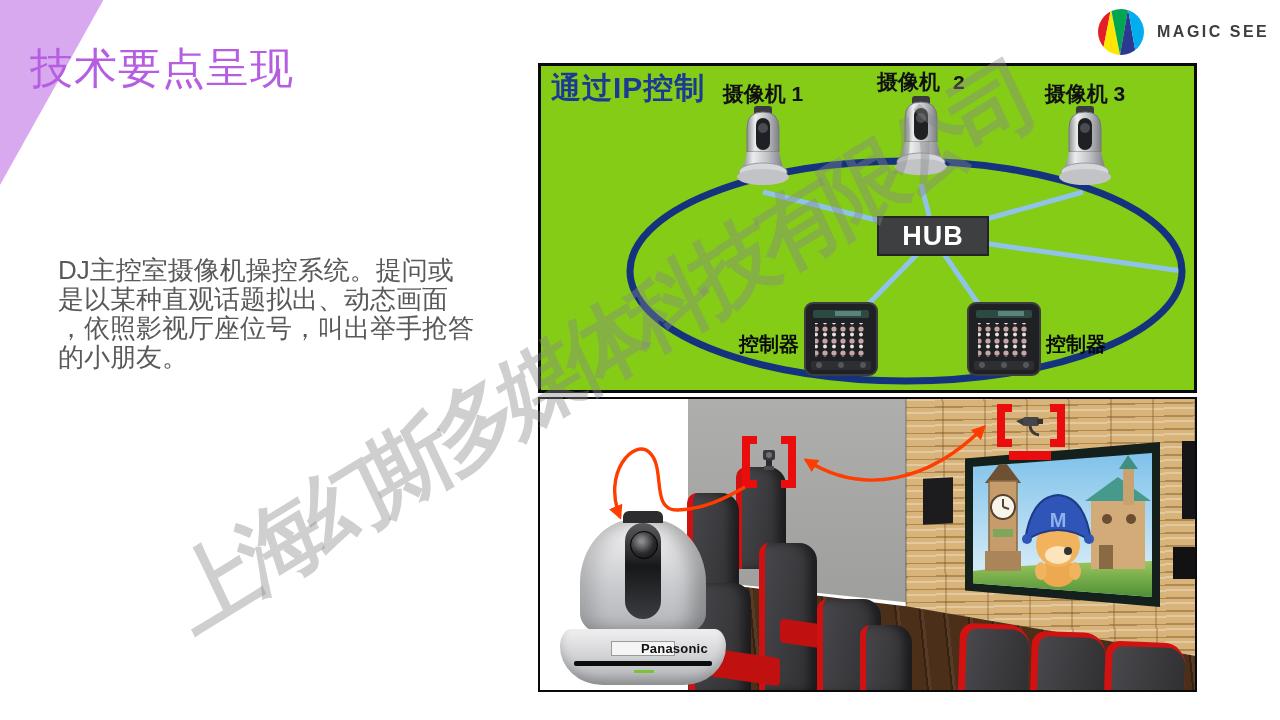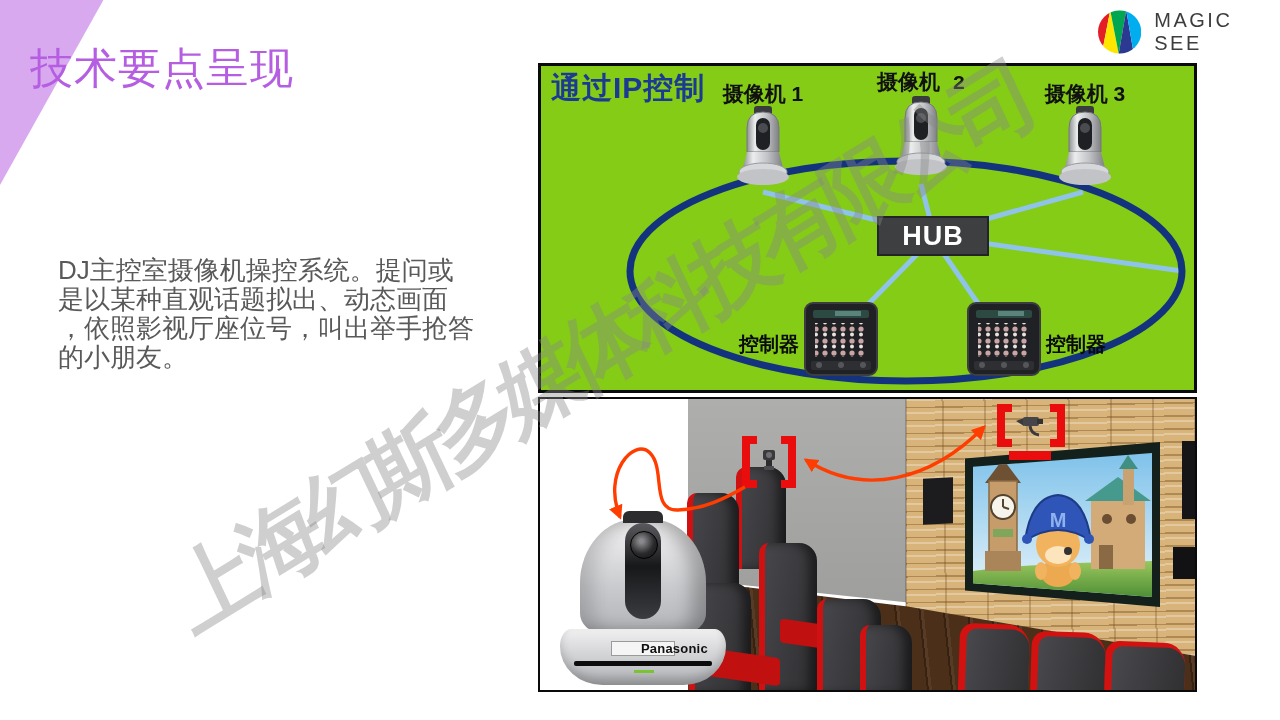--- a/index.html
+++ b/index.html
@@ -9,21 +9,21 @@
   
   .corner-tri{position:absolute;left:0;top:0;width:110px;height:185px;background:#d9a9ef;
               clip-path:polygon(0 0,94% 0,0 100%);}
 
   
   .title{position:absolute;left:30px;top:40px;font-family:"Liberation Serif","DejaVu Serif",serif;
          font-size:43px;color:#b55ee2;letter-spacing:1px;white-space:nowrap;}
 
   
   .logo{position:absolute;left:1098px;top:9px;display:flex;align-items:center;}
-  .logo-text{margin-left:13px;font-size:20px;letter-spacing:2.5px;color:#3d3d3d;font-weight:400;}
+  .logo-text{margin-left:13px;font-size:16px;letter-spacing:2.5px;color:#3d3d3d;font-weight:700;}
 
   
   .body-text{position:absolute;left:58px;top:256px;font-size:26px;line-height:29px;color:#595959;white-space:nowrap;}
 
   
   .diagram{position:absolute;left:538px;top:63px;width:659px;height:330px;box-sizing:border-box;
            background:#84cc16;border:3px solid #0a0a0a;}
   .dg-title{position:absolute;left:10px;top:2px;font-size:30px;font-weight:bold;color:#1b3a94;letter-spacing:1px;}
   .net{position:absolute;left:0;top:0;}
   .cam{position:absolute;width:104px;text-align:center;}

